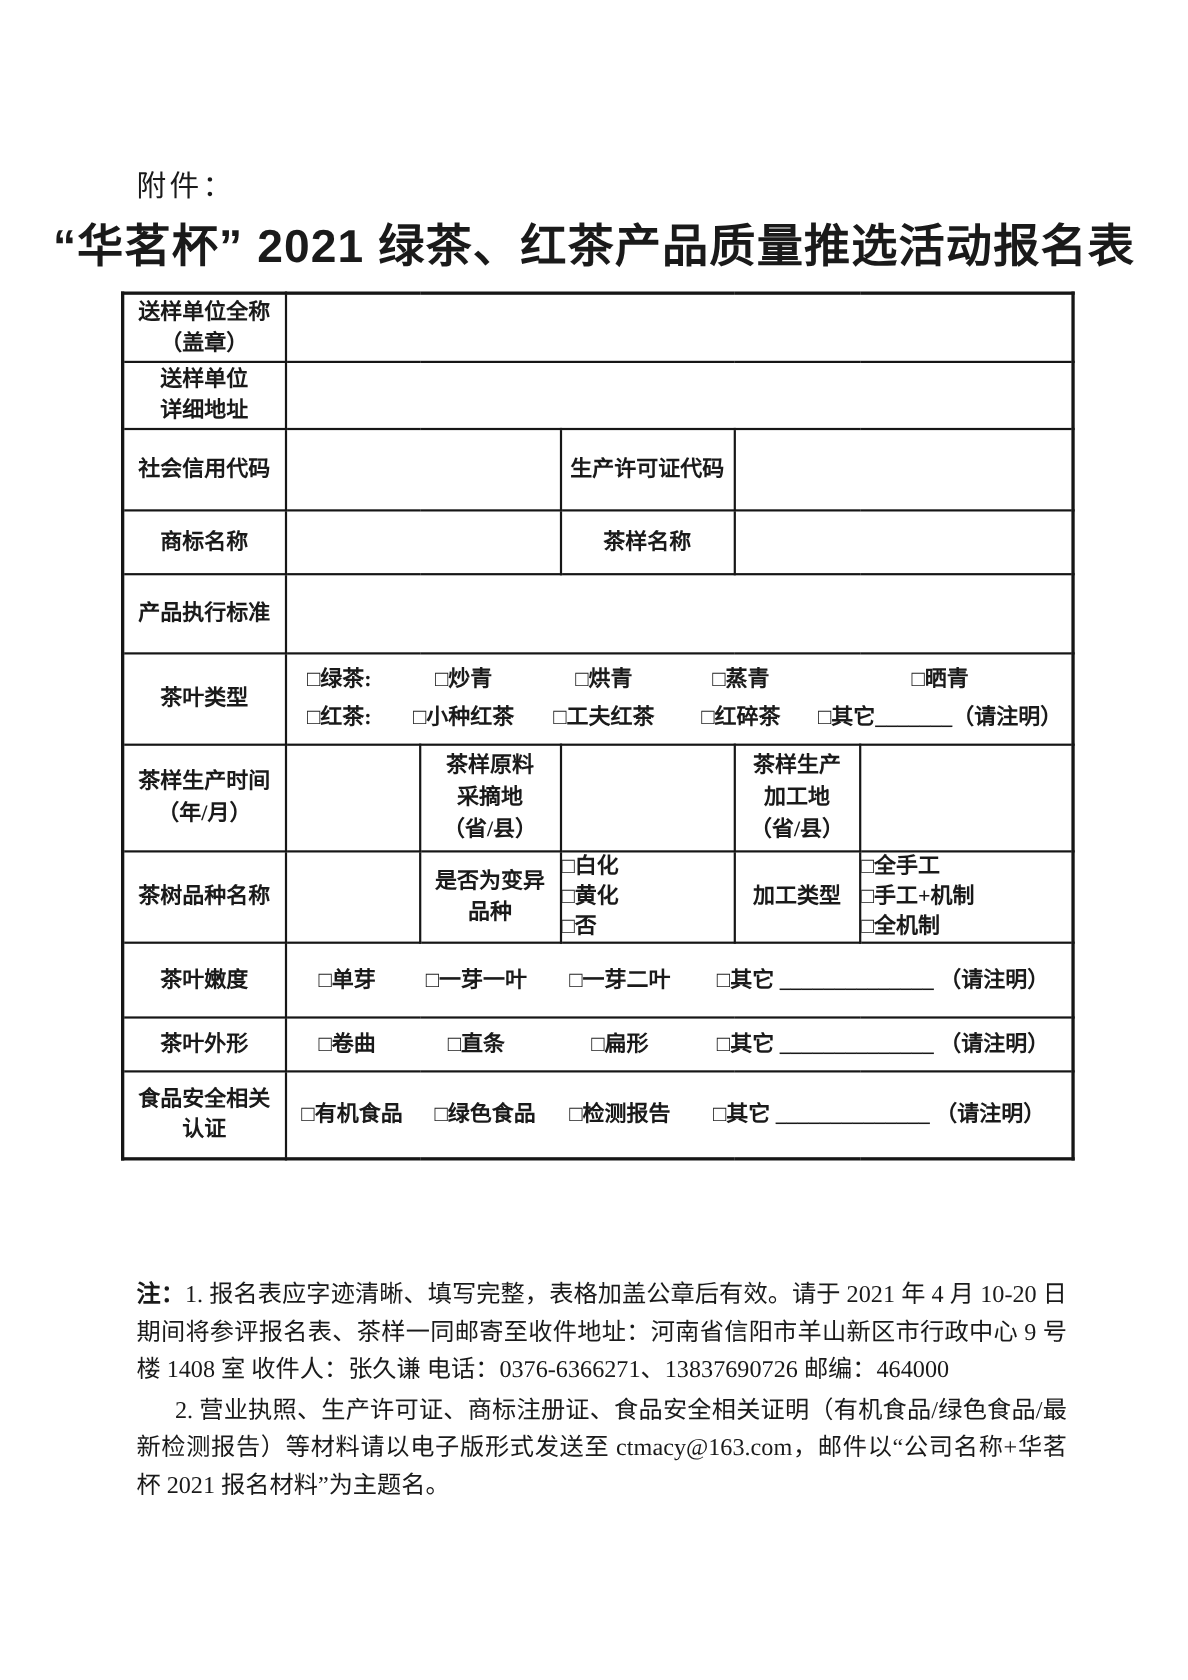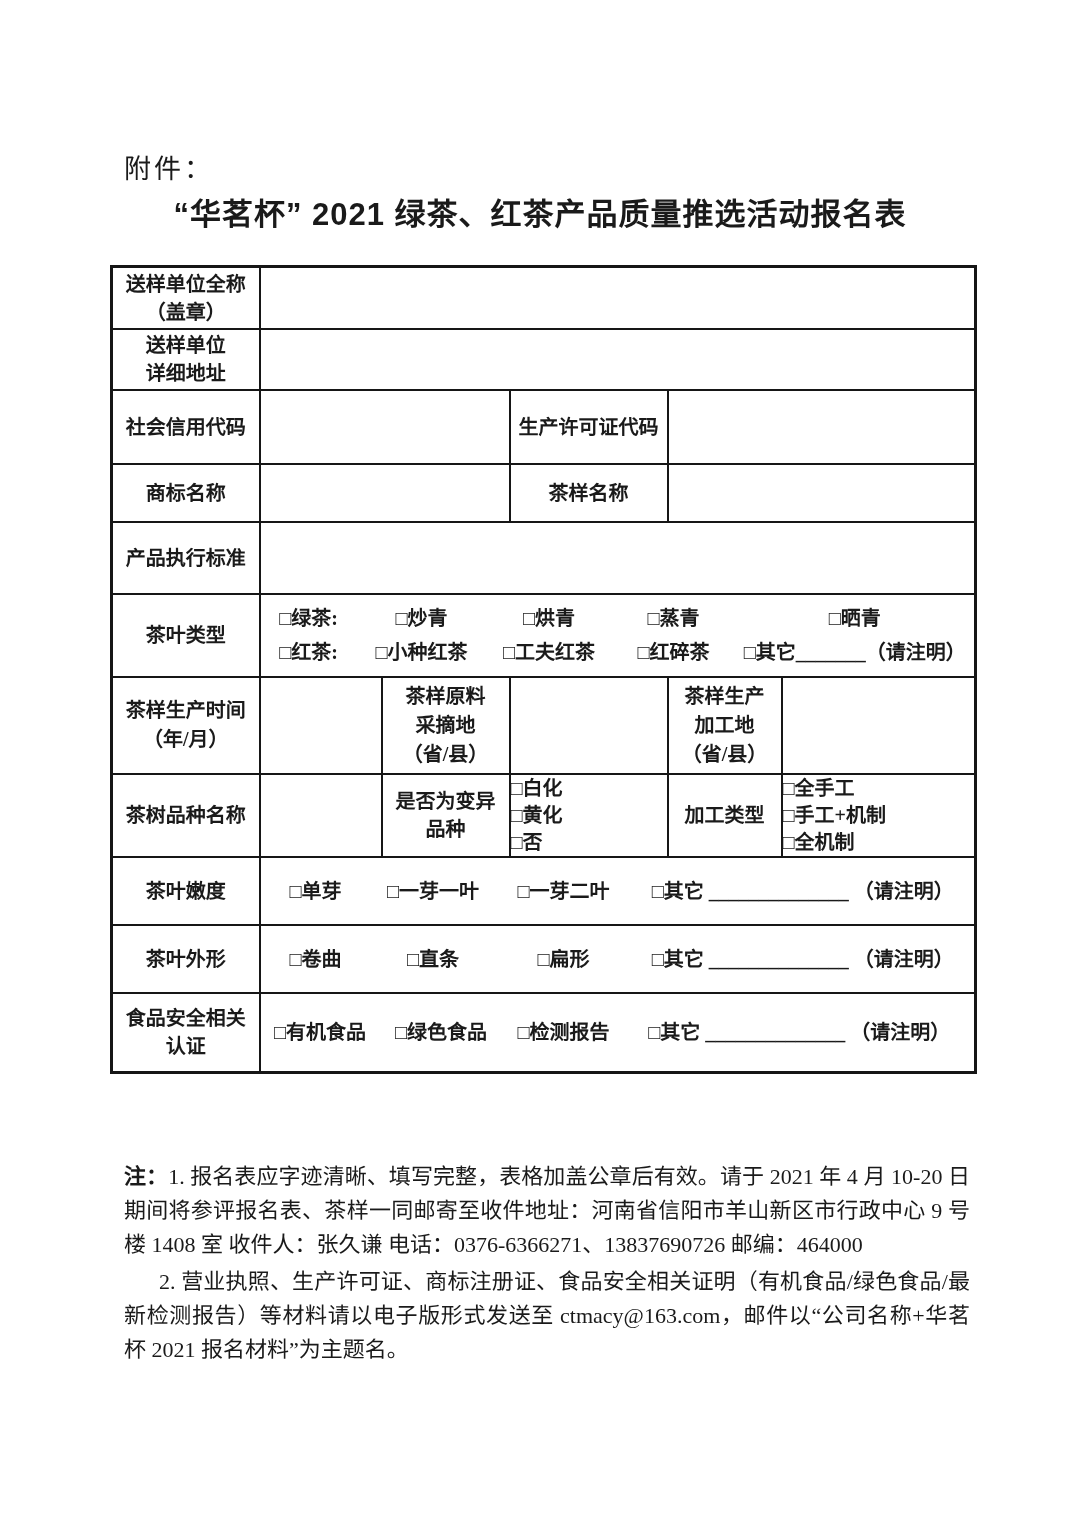--- a/index.html
+++ b/index.html
@@ -12,41 +12,41 @@
     overflow:hidden;
   }
   .attachment{
     position:absolute;left:124px;top:134px;
     font-size:27px;letter-spacing:3px;margin-top:13px;
   }
   .doc-title{
     position:absolute;left:0;right:0;top:189px;
     text-align:center;
     font-family:"Liberation Sans","DejaVu Sans",sans-serif;
-    font-weight:700;font-size:31px;letter-spacing:1px;
+    font-weight:700;font-size:42px;letter-spacing:1px;
   }
   table.reg{
     position:absolute;left:110px;top:265px;
     width:864px;
     border-collapse:collapse;table-layout:fixed;
     border:3px solid #161616;
   }
   table.reg td{
     border:2px solid #161616;
     padding:0;
     vertical-align:middle;
     font-size:20px;
     overflow:hidden;
     font-weight:bold;
   }
   col.c0{width:148px}col.c1{width:122px}col.c2{width:128px}
   col.c3{width:158px}col.c4{width:114px}col.c5{width:194px}
   tr.r1{height:62px}tr.r2{height:61px}tr.r3{height:74px}tr.r4{height:58px}
   tr.r5{height:72px}tr.r6{height:49px}tr.r7{height:50px}tr.r8{height:83px}
-  tr.r9{height:97px}tr.r10{height:78px}tr.r11{height:68px}tr.r12{height:68px}
+  tr.r9{height:97px}tr.r10{height:78px}tr.r11{height:68px}tr.r12{height:49px}
   tr.r13{height:80px}
   td.lbl{text-align:center;line-height:28px;}
   td.lbl3{text-align:center;line-height:29px;}
   .cbcell{text-align:center;padding-left:6px;}
   .cbrow{display:flex;line-height:34px;white-space:nowrap;}
   .cbrow span{display:inline-block;}
   .tt1{width:96px}.tt2{width:130px}.tt3{width:125px}.tt4{width:124px}.tt5{flex:1}
   .n1{width:110px}.n2{width:125px}.n3{width:136px}.n4{flex:1}
   .f1{width:119px}.f2{width:123px}.f3{width:122px}.f4{flex:1}
   td.optlist{text-align:left;padding-left:12px;line-height:27px;}

